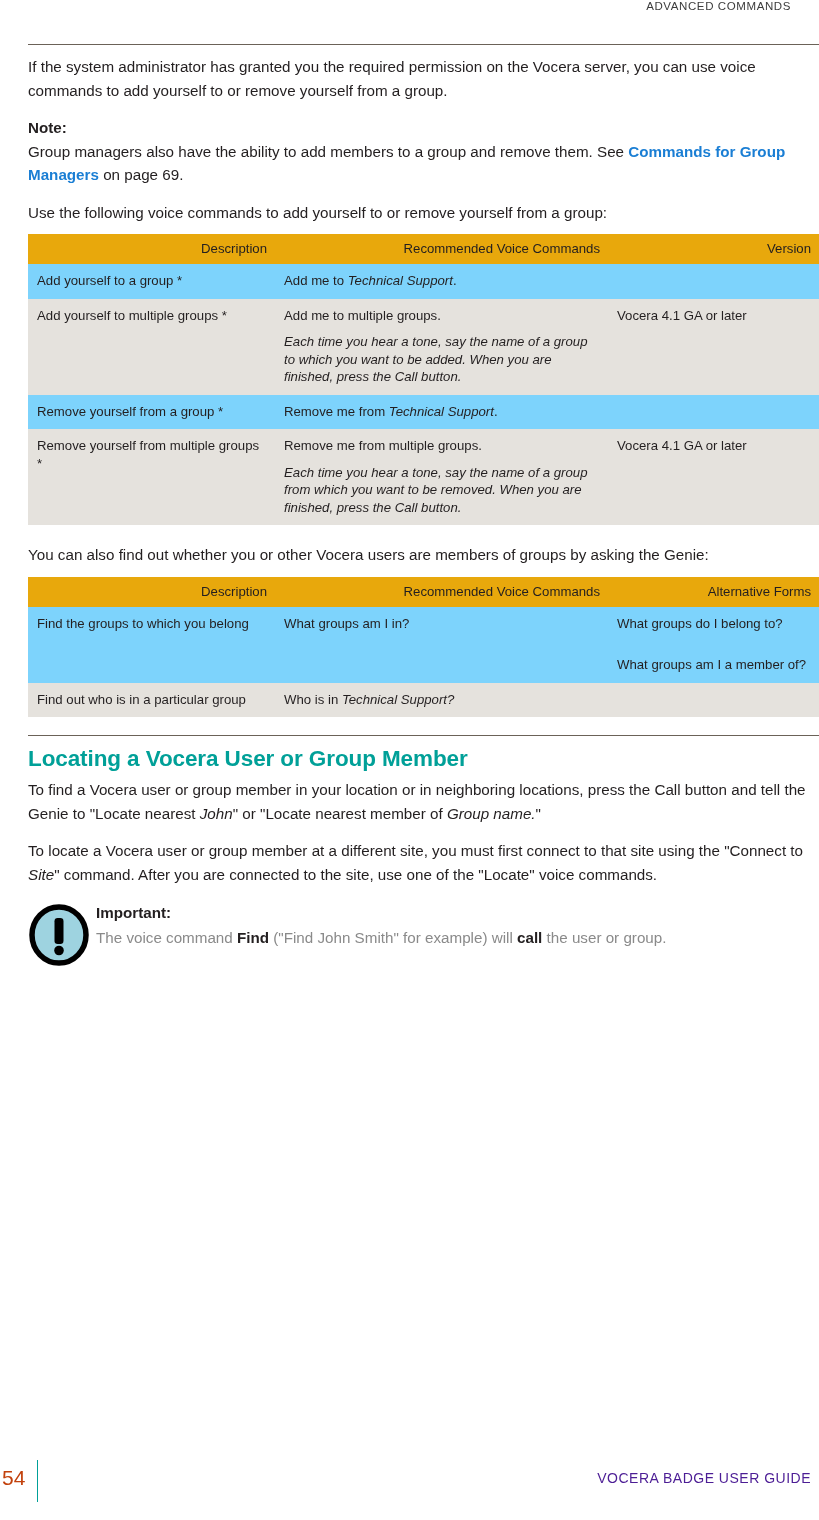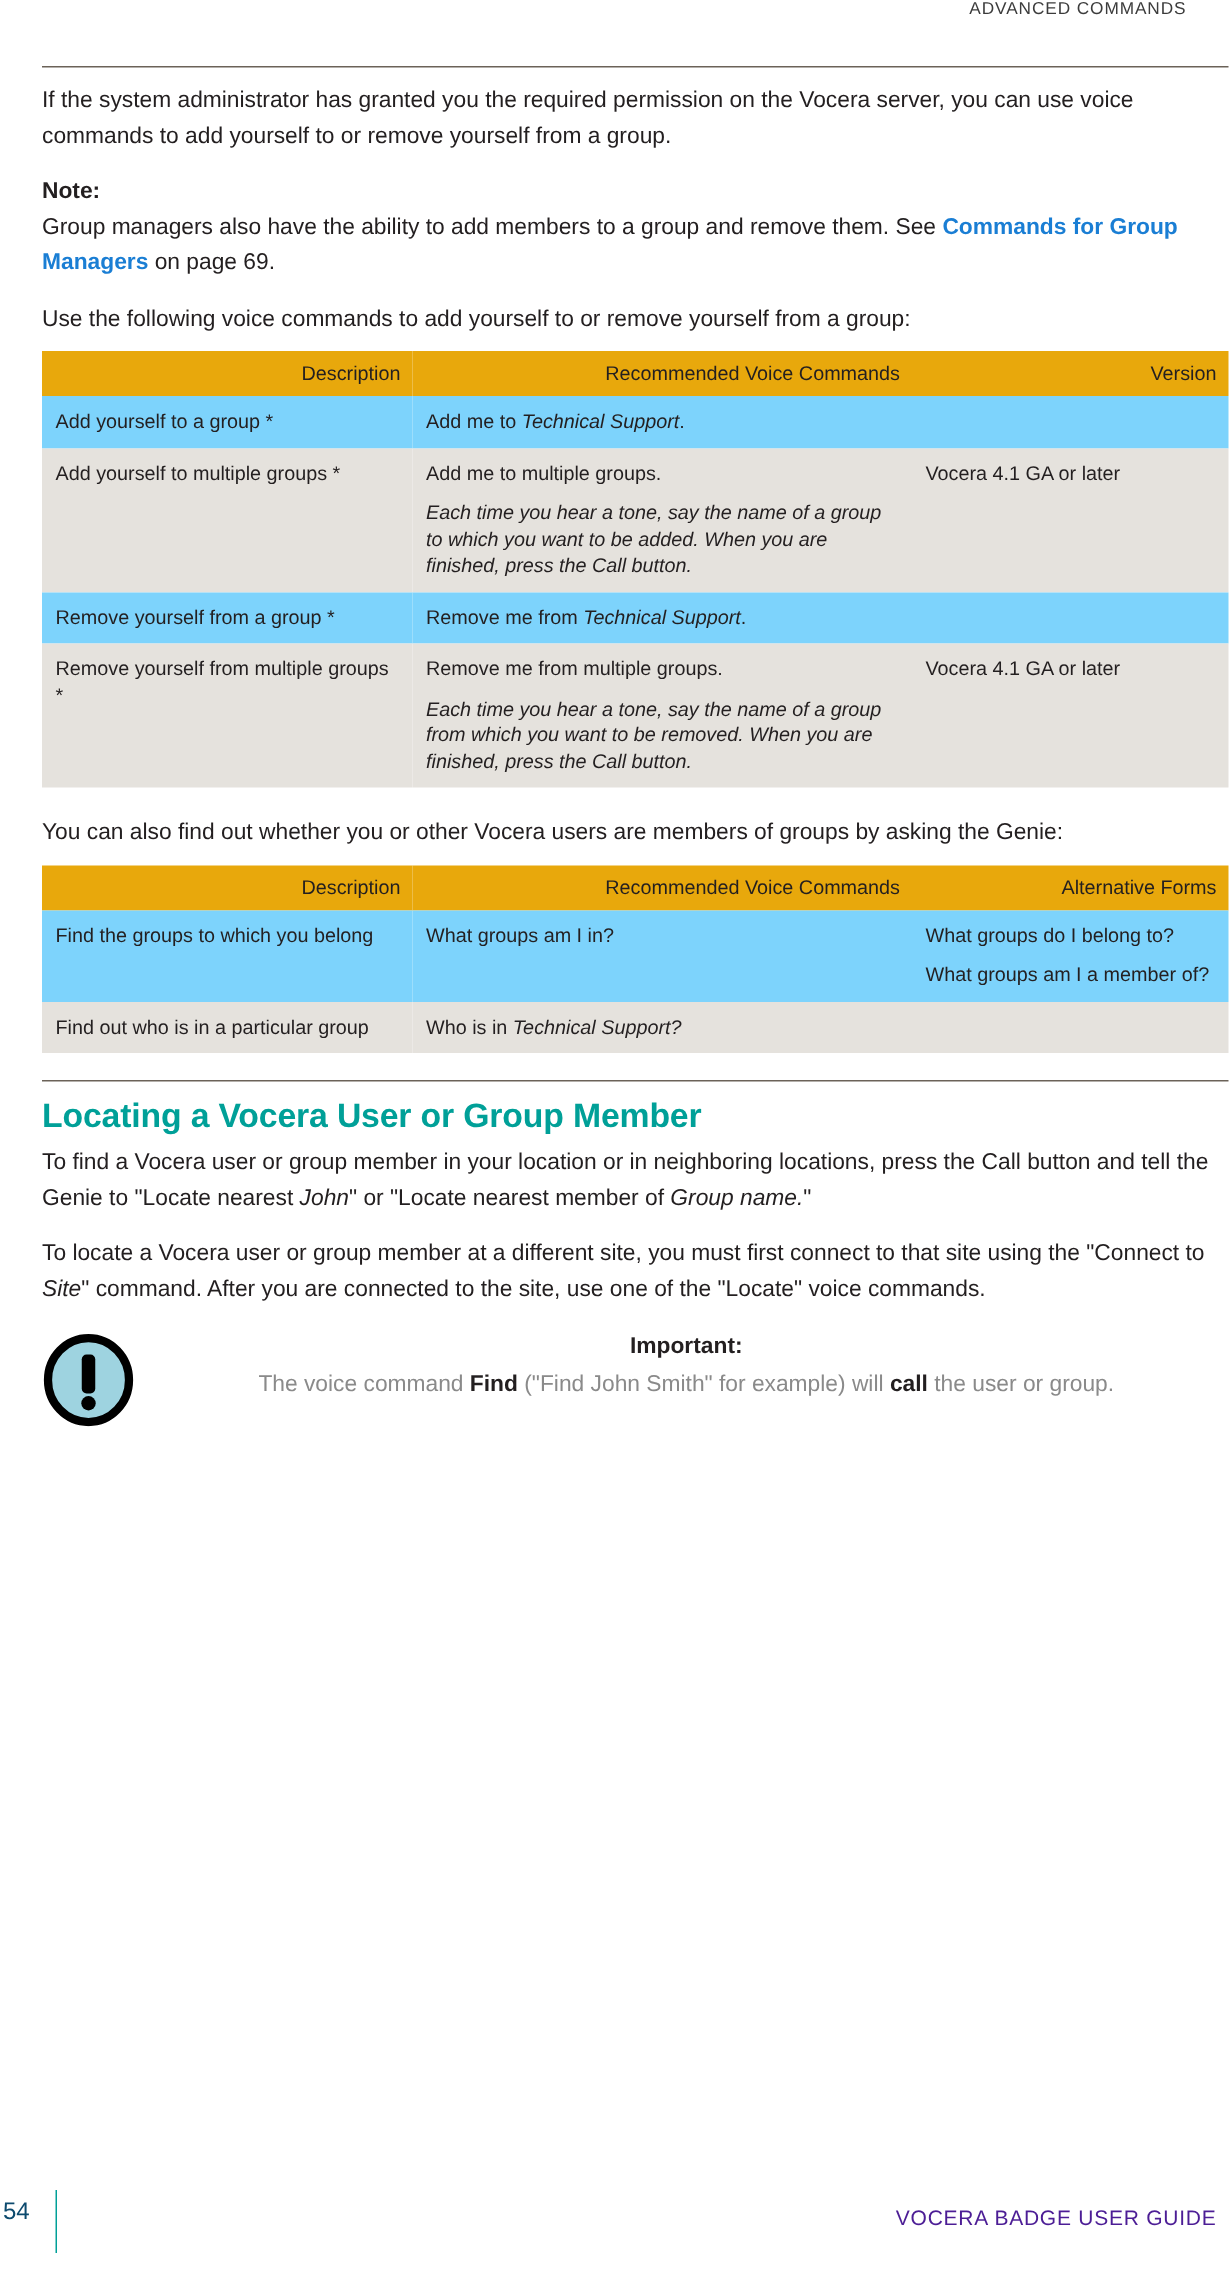--- a/index.html
+++ b/index.html
@@ -107,41 +107,40 @@
     color: #231f20;
   }
   table.cmd tr.row-light td { background: #7dd3fc; }
   table.cmd tr.row-dark  td { background: #e5e2dd; }
 
   td .sub {
     font-style: italic;
     display: block;
     margin-top: 9px;
   }
-  td .alt2 { display: block; margin-top: 9px; }
+  td .alt2 { display: block; margin-top: 24px; }
 
   .col-desc { width: 247px; }
   .col-cmd  { width: 333px; }
   .col-ver  { width: 211px; }
 
   
   .admon {
     display: flex;
     align-items: flex-start;
     margin: 16px 0 0 0;
   }
   .admon-icon {
     flex: 0 0 auto;
     width: 64px;
     padding-top: 2px;
   }
   .admon-body {
     flex: 1 1 auto;
     padding-left: 4px;
-    text-align: center;
   }
   .admon-title {
     font-size: 15.2px;
     line-height: 22px;
     font-weight: bold;
     color: #231f20;
     margin: 0 0 2px 0;
   }
   .admon-text {
     font-size: 15.2px;
@@ -156,22 +155,22 @@
     position: absolute;
     left: 0;
     bottom: 18px;
     width: 819px;
     height: 42px;
   }
   .folio {
     position: absolute;
     left: 2px;
     top: 6px;
-    font-size: 16px;
-    color: #0c4a6e;
+    font-size: 21px;
+    color: #c2410c;
   }
   .folio-rule {
     position: absolute;
     left: 37px;
     top: 0px;
     width: 1px;
     height: 42px;
     background: #00a098;
   }
   .footer-title {

